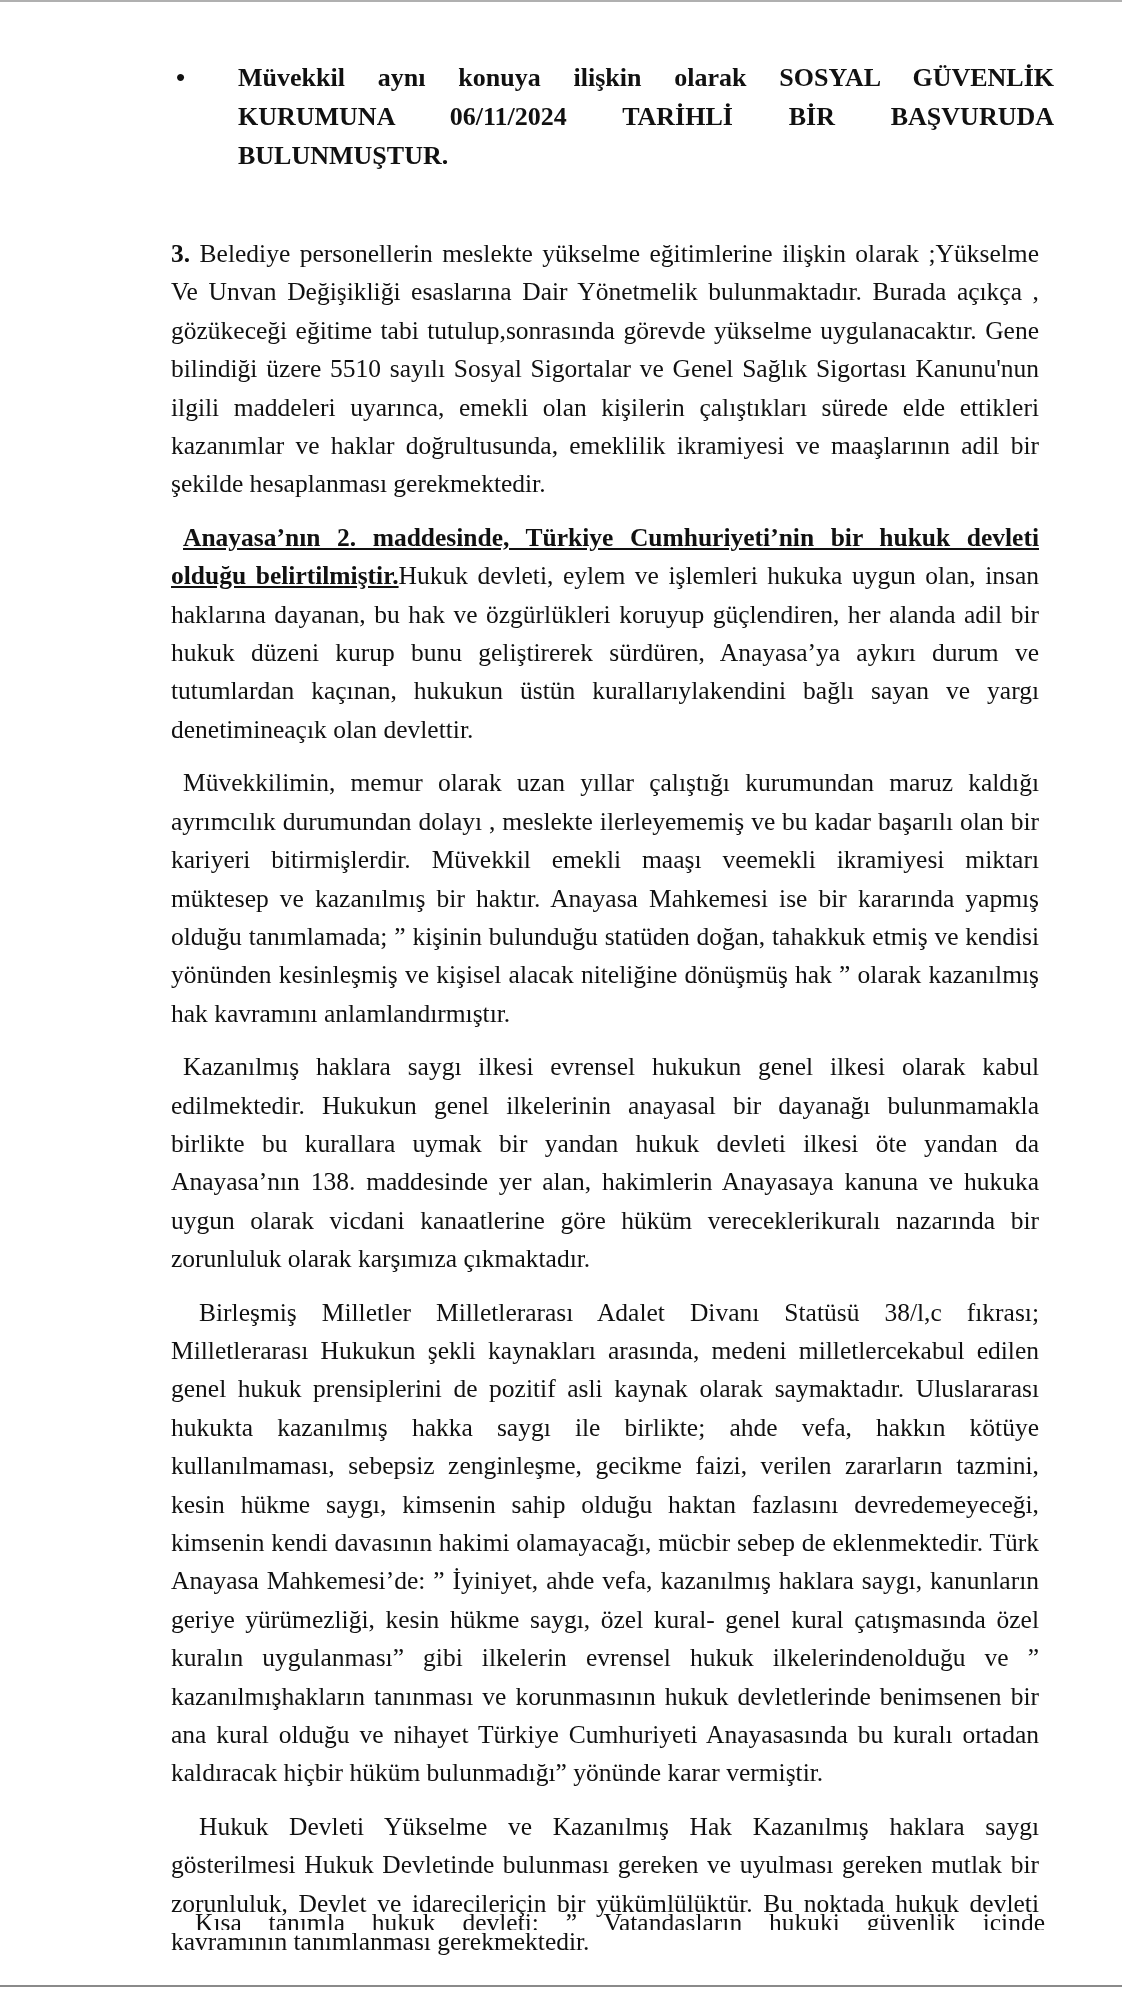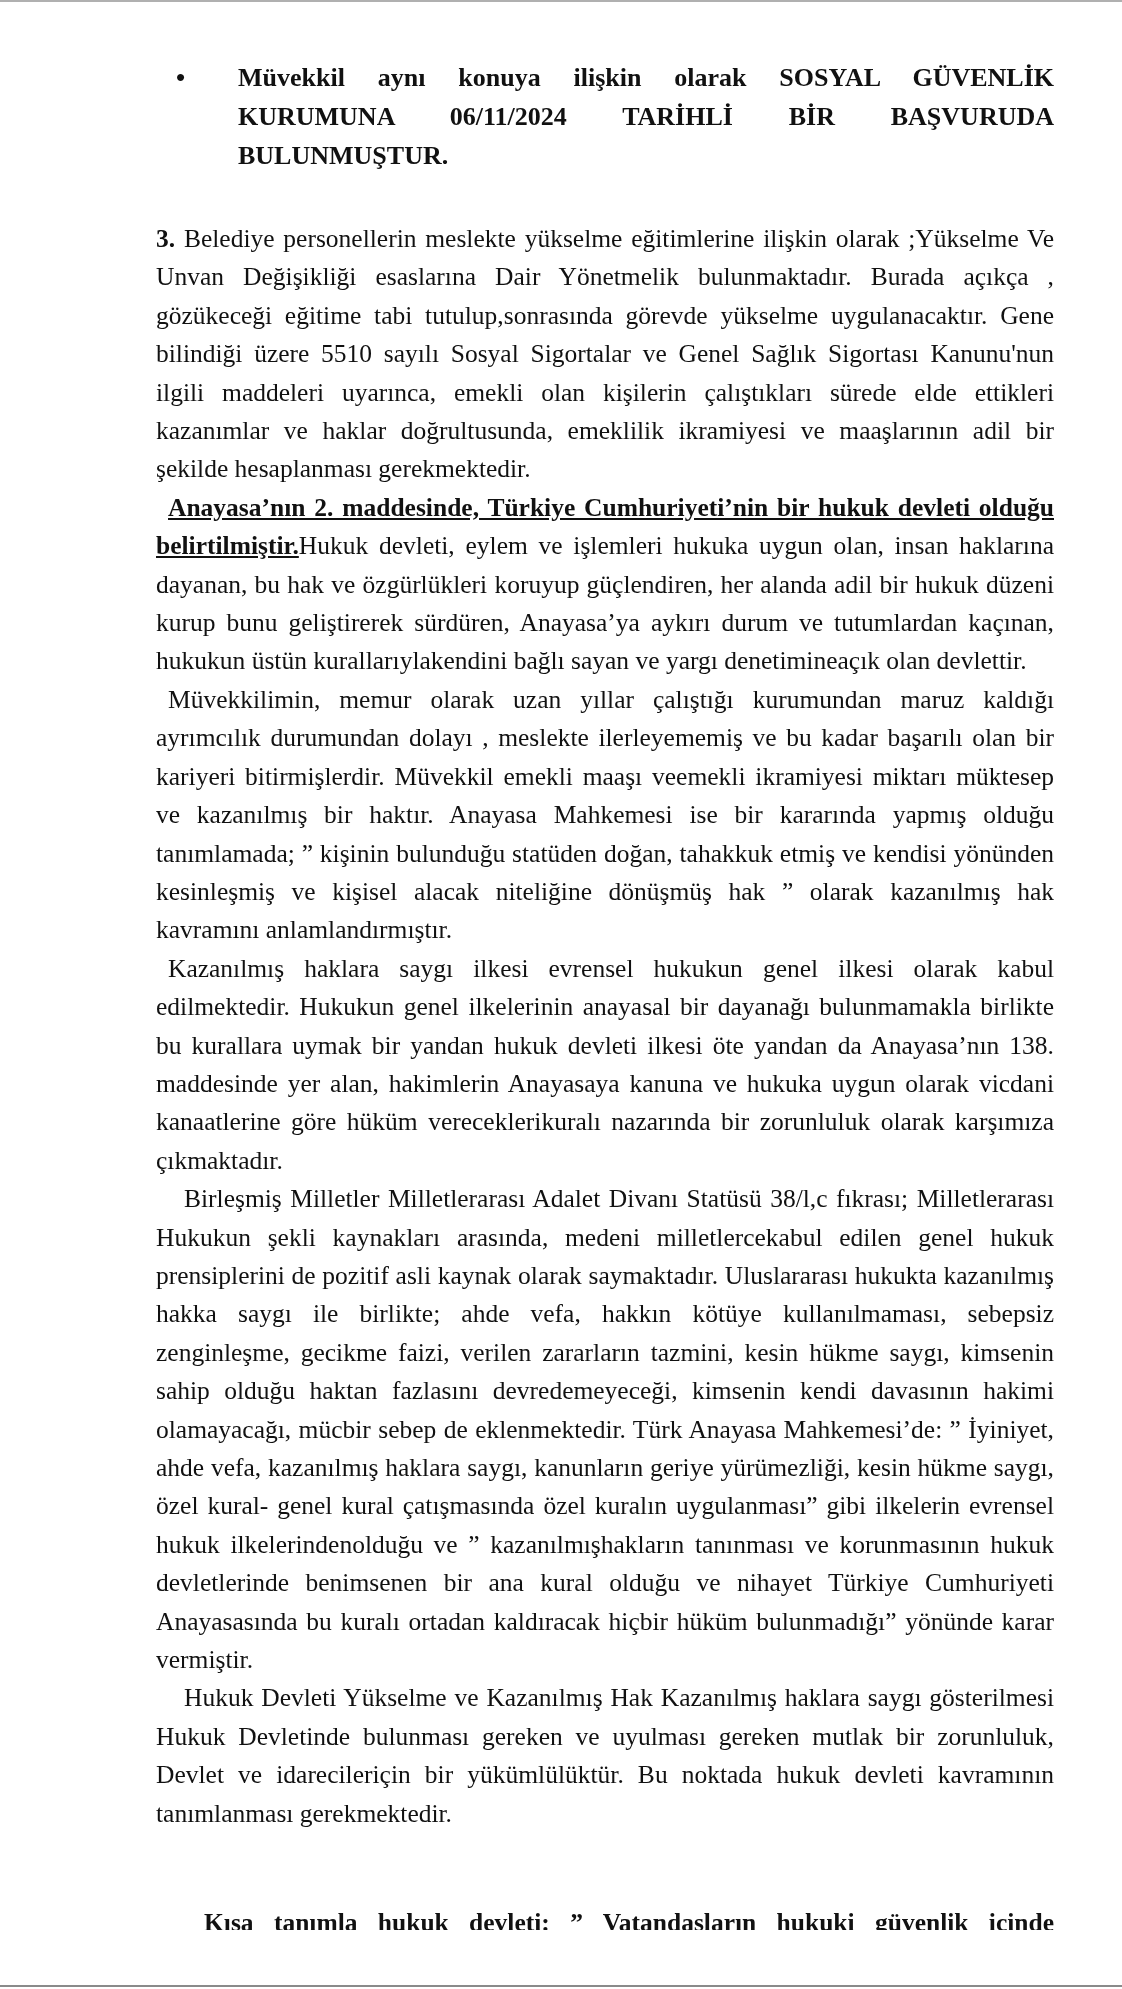--- a/index.html
+++ b/index.html
@@ -9,29 +9,29 @@
     color: #111;
   }
   .page-border-top { position: absolute; left: 0; top: 0; width: 1122px; height: 2px; background: #b0b0b0; }
   .page-border-bottom { position: absolute; left: 0; top: 1985px; width: 1122px; height: 2px; background: #8a8a8a; }
   .content {
     position: absolute; left: 156px; top: 58px; width: 898px;
     font-size: 25.5px; line-height: 38.4px; text-align: justify;
   }
   .bullet-block { position: relative; padding-left: 82px; font-weight: bold; font-size: 26px; line-height: 39px; }
   .bullet-dot { position: absolute; left: 20px; top: 0; font-weight: bold; }
-  .para { margin: 0; font-family: Liberation Serif, serif; }
+  .para { margin: 15px; font-family: Liberation Serif, serif; }
   .gap-after-bullet { height: 45px; }
   .num { font-weight: bold; }
   .ul-bold { font-weight: bold; text-decoration: underline; }
   .indent-sm { text-indent: 12px; }
   .indent-md { text-indent: 28px; }
   .cut-line {
-    position: absolute; left: 156px; top: 1910px; width: 898px; height: 20px; overflow: hidden;
-    font-size: 25.5px; line-height: 38.4px; text-align: justify; text-align-last: justify; font-weight: bold;
+    position: absolute; left: 147px; top: 1910px; width: 898px; height: 20px; overflow: hidden;
+    font-size: 25.5px; line-height: 38.4px; text-align: justify; text-align-last: justify;
   }
   .cut-line span { display: block; padding-left: 48px; margin-top: -6px; }
 </style>
 </head>
 <body>
 
 <div class="page-border-top"></div>
 
 <div class="content">
   <div class="bullet-block">

